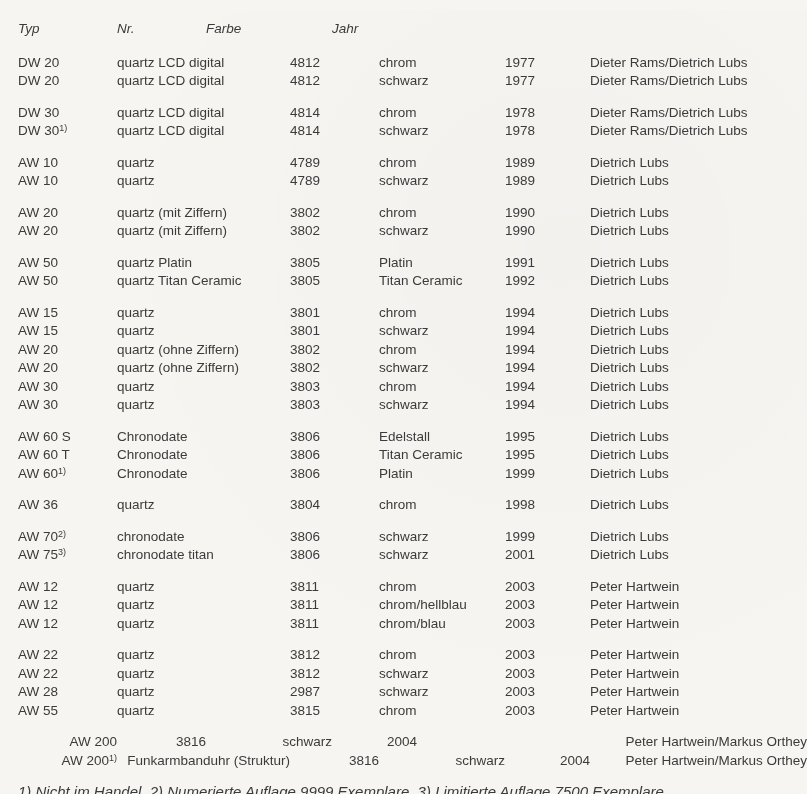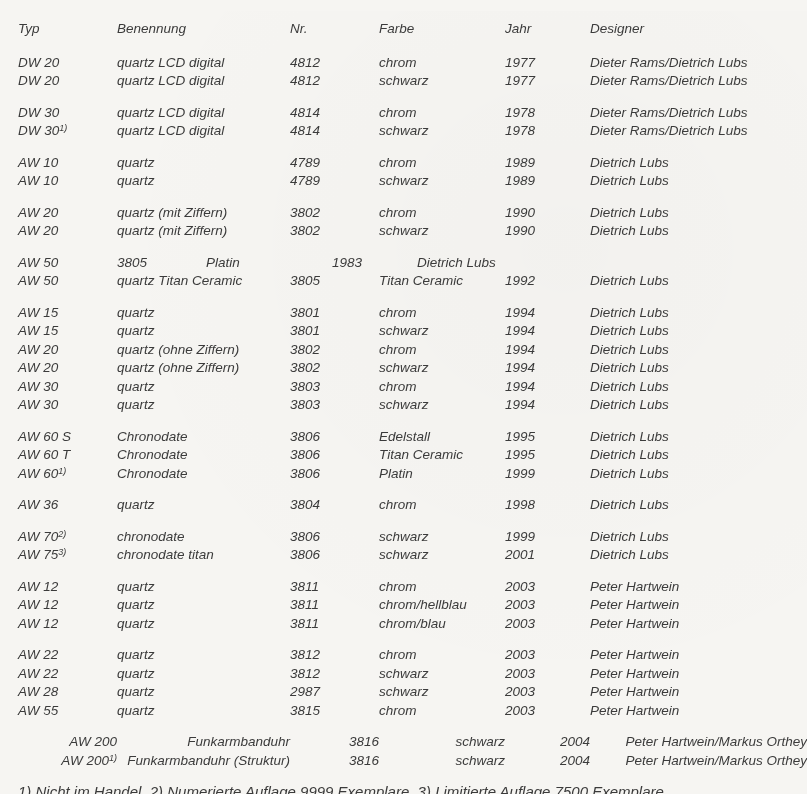--- a/index.html
+++ b/index.html
@@ -39,21 +39,20 @@
   }
   
   .c-typ      { width: 99px;  flex: 0 0 99px; }
   .c-ben      { width: 173px; flex: 0 0 173px; }
   .c-nr       { width: 89px;  flex: 0 0 89px; }
   .c-farbe    { width: 126px; flex: 0 0 126px; }
   .c-jahr     { width: 85px;  flex: 0 0 85px; }
   .c-designer { flex: 1 1 auto; }
   .group {
     margin-bottom: 13px;
-    font-style: italic;
   }
   .group:last-child {
     margin-bottom: 0;
     text-align: right;
   }
   sup.typ-sup {
     font-size: 9px;
     line-height: 0;
     vertical-align: 4px;
     letter-spacing: 0;
@@ -66,25 +65,23 @@
     white-space: nowrap;
   }
 </style>
 </head>
 <body>
 
 <div class="page">
 
   <div class="header-row">
     <span class="c-typ">Typ</span>
-    <span class="c-ben">Benennung</span>
     <span class="c-nr">Nr.</span>
     <span class="c-farbe">Farbe</span>
     <span class="c-jahr">Jahr</span>
-    <span class="c-designer">Designer</span>
   </div>
 
   <div id="groups">
       <div class="group">
   <div class="row">
     <span class="c-typ"><span class="typ-text">DW 20</span><sup class="typ-sup"></sup></span>
     <span class="c-ben">quartz LCD digital</span>
     <span class="c-nr">4812</span>
     <span class="c-farbe">chrom</span>
     <span class="c-jahr">1977</span>
@@ -153,23 +150,24 @@
     <span class="c-ben">quartz (mit Ziffern)</span>
     <span class="c-nr">3802</span>
     <span class="c-farbe">schwarz</span>
     <span class="c-jahr">1990</span>
     <span class="c-designer">Dietrich Lubs</span>
   </div>
 </div>
       <div class="group">
   <div class="row">
     <span class="c-typ"><span class="typ-text">AW 50</span><sup class="typ-sup"></sup></span>
+    <span class="c-ben">quartz Platin</span>
     <span class="c-nr">3805</span>
     <span class="c-farbe">Platin</span>
-    <span class="c-jahr">1983</span>
+    <span class="c-jahr">1991</span>
     <span class="c-designer">Dietrich Lubs</span>
   </div>
 
   <div class="row">
     <span class="c-typ"><span class="typ-text">AW 50</span><sup class="typ-sup"></sup></span>
     <span class="c-ben">quartz Titan Ceramic</span>
     <span class="c-nr">3805</span>
     <span class="c-farbe">Titan Ceramic</span>
     <span class="c-jahr">1992</span>
     <span class="c-designer">Dietrich Lubs</span>
@@ -348,21 +346,20 @@
     <span class="c-ben">quartz</span>
     <span class="c-nr">3815</span>
     <span class="c-farbe">chrom</span>
     <span class="c-jahr">2003</span>
     <span class="c-designer">Peter Hartwein</span>
   </div>
 </div>
       <div class="group">
   <div class="row">
     <span class="c-typ"><span class="typ-text">AW 200</span><sup class="typ-sup"></sup></span>
-    <span class="c-ben">Funkarmbanduhr</span>
     <span class="c-nr">3816</span>
     <span class="c-farbe">schwarz</span>
     <span class="c-jahr">2004</span>
     <span class="c-designer">Peter Hartwein/Markus Orthey</span>
   </div>
 
   <div class="row">
     <span class="c-typ"><span class="typ-text">AW 200</span><sup class="typ-sup">1)</sup></span>
     <span class="c-ben">Funkarmbanduhr (Struktur)</span>
     <span class="c-nr">3816</span>

